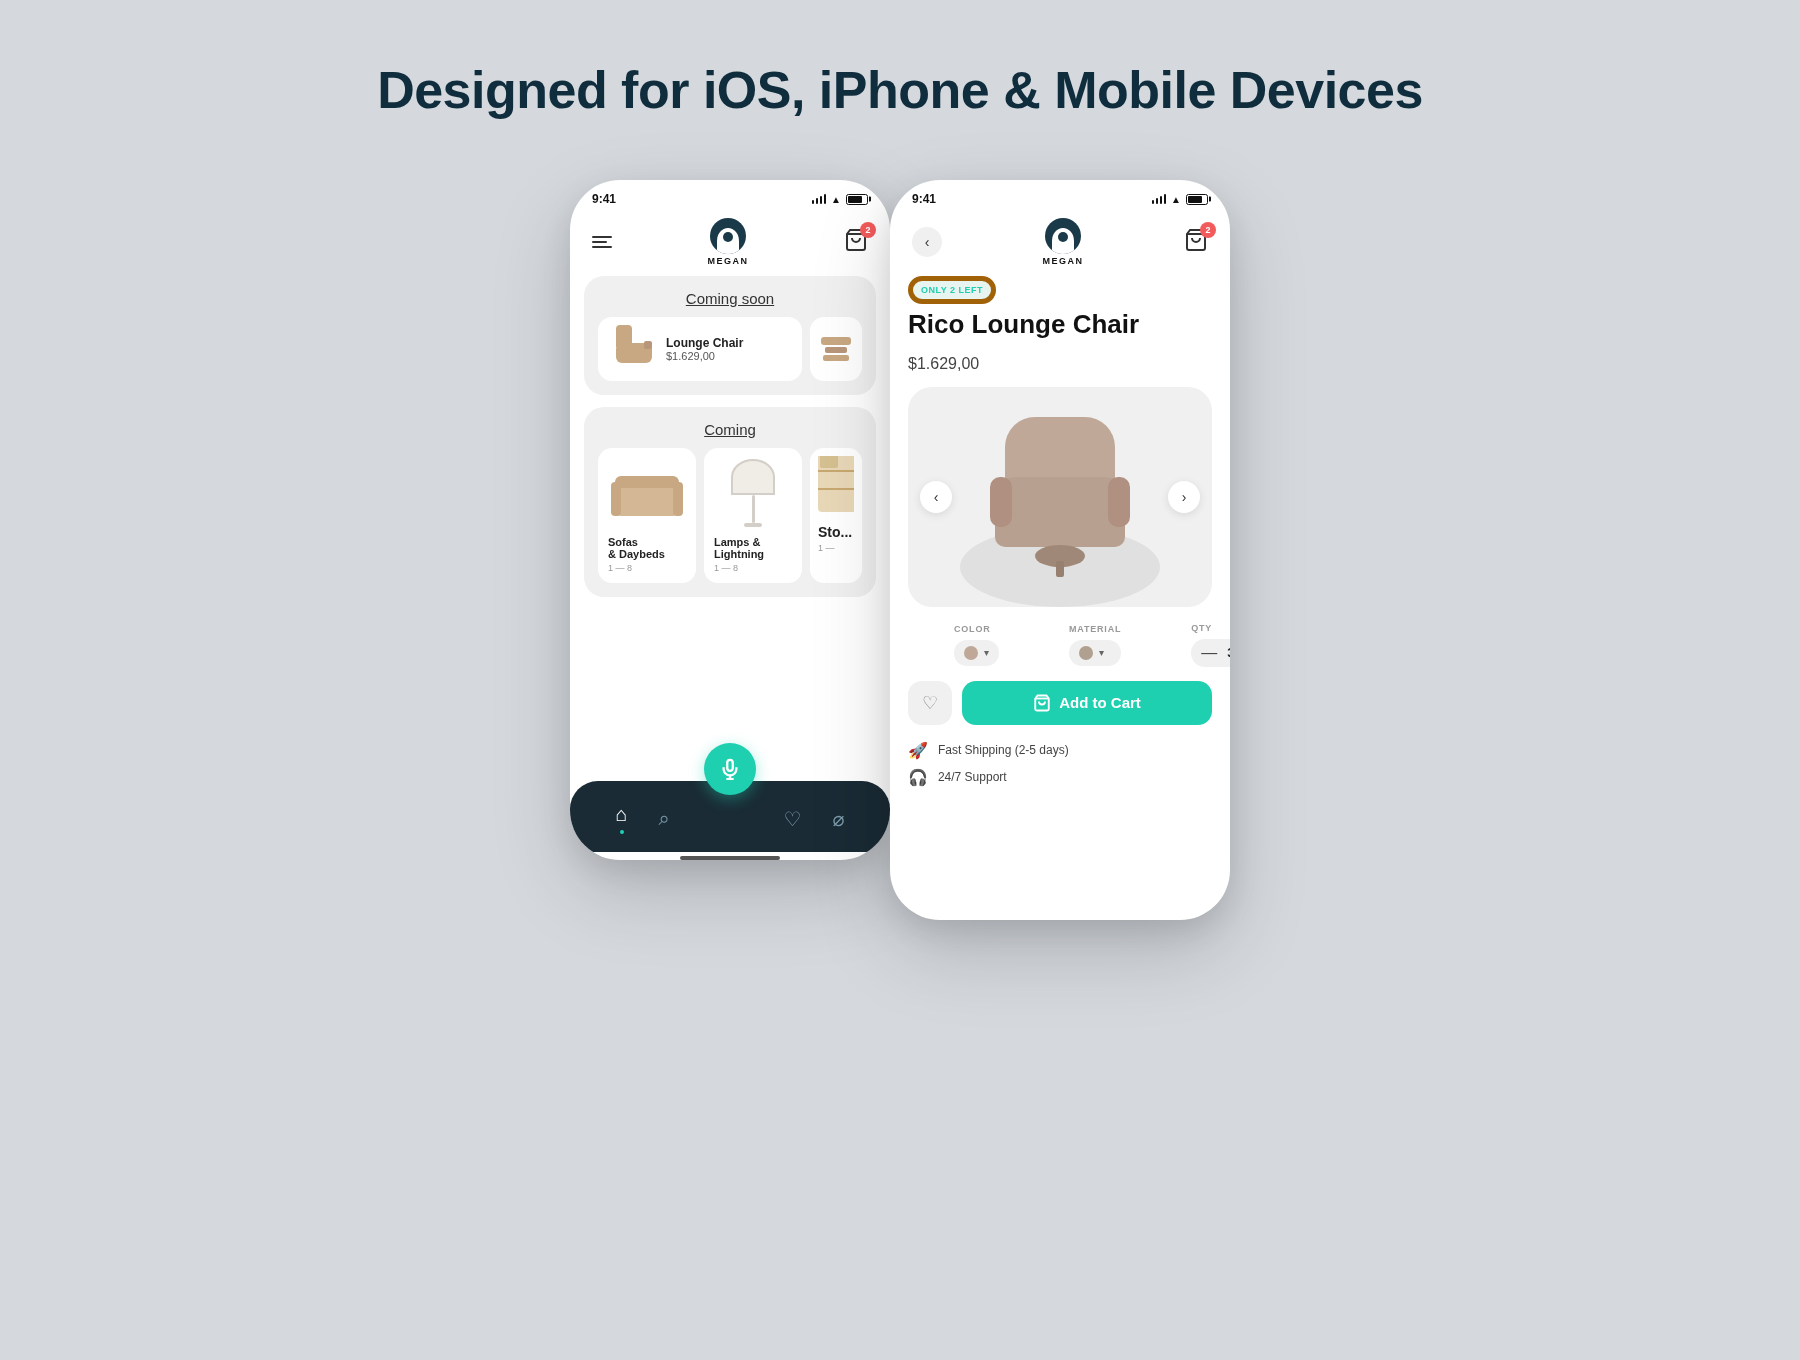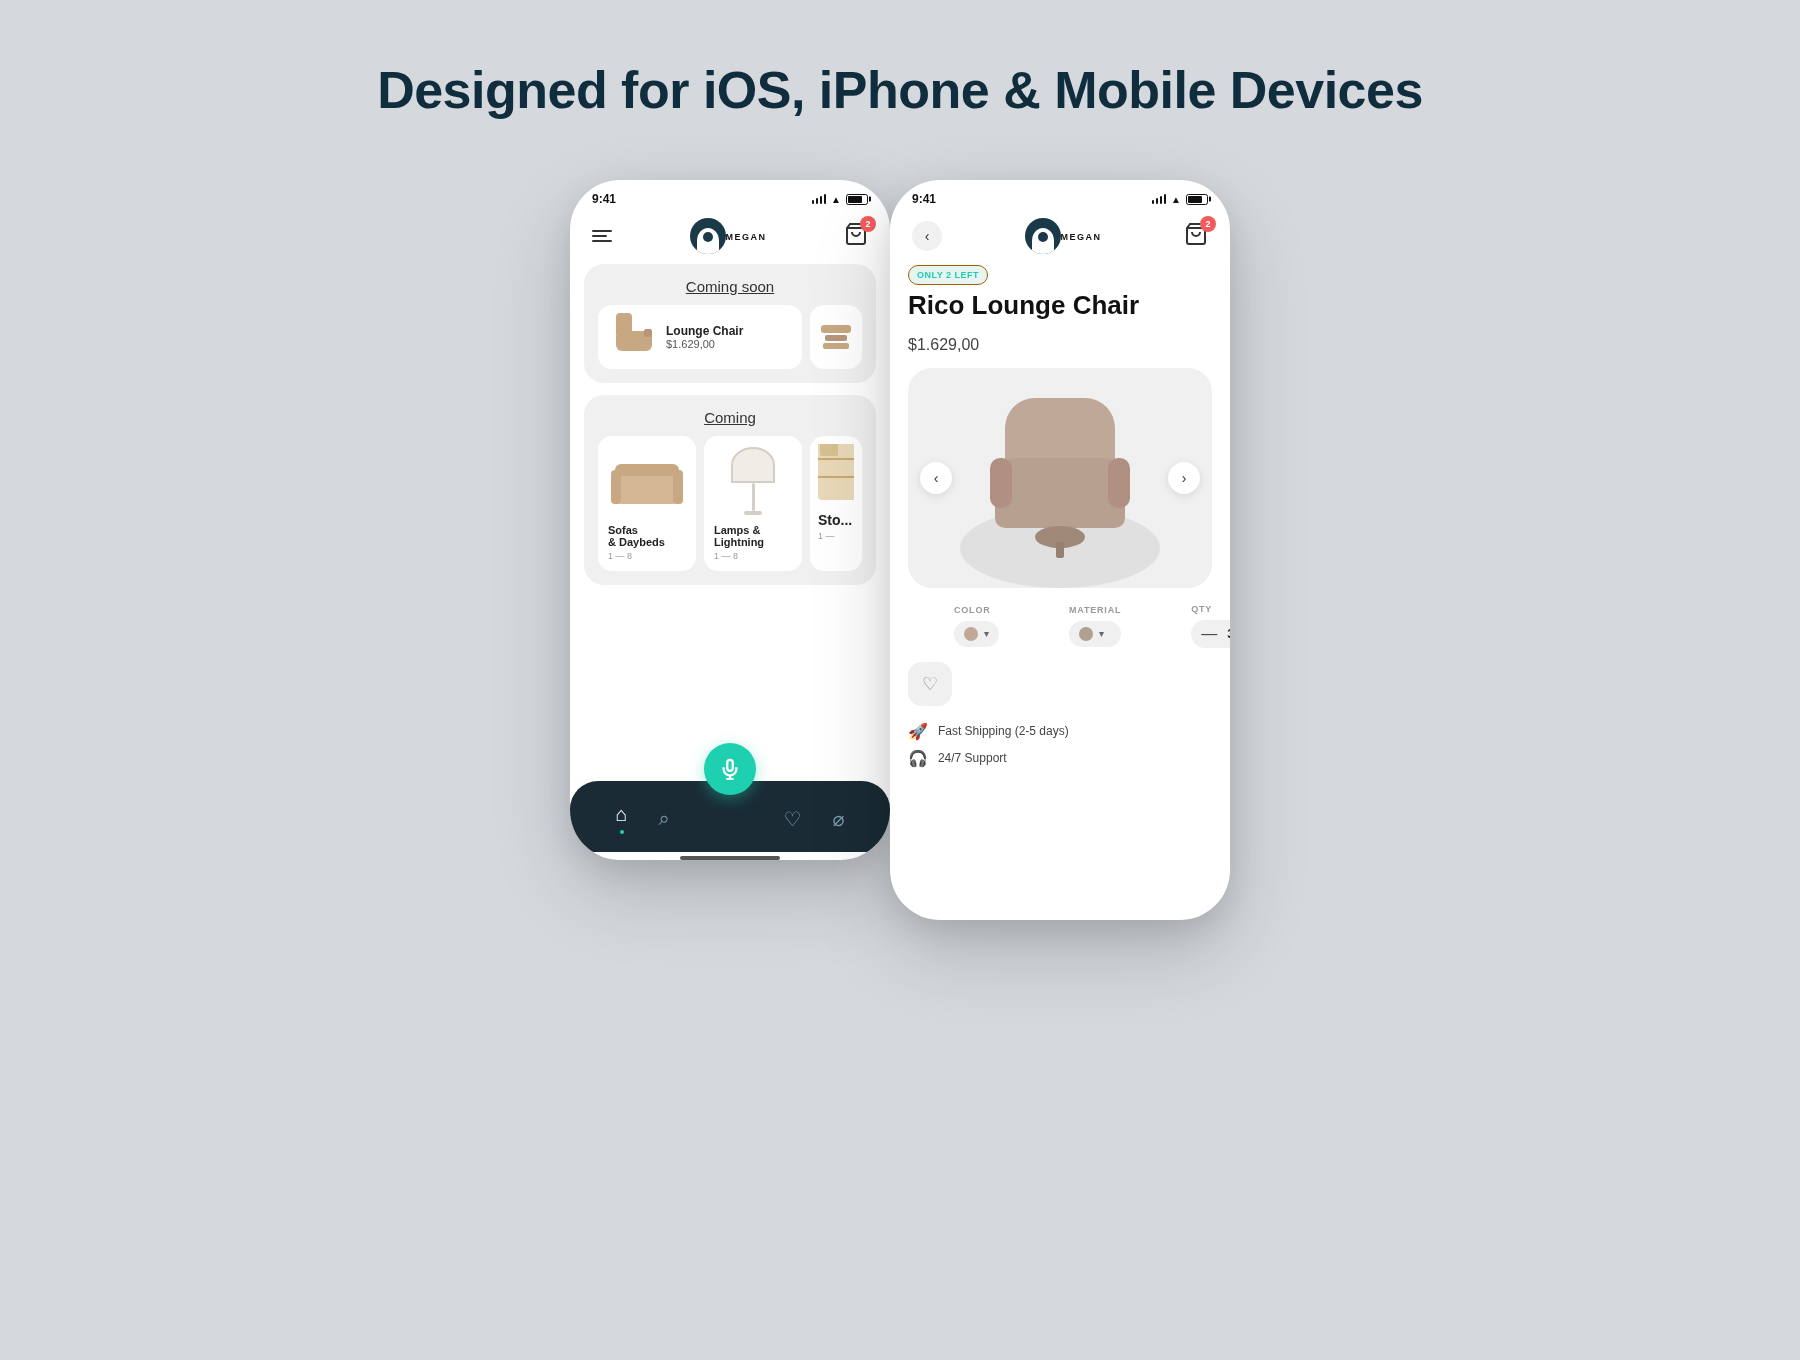--- a/index.html
+++ b/index.html
@@ -106,21 +106,21 @@
 
     
     .nav-bar {
       display: flex;
       justify-content: space-between;
       align-items: center;
       padding: 6px 22px 10px;
     }
     .nav-logo {
       display: flex;
-      flex-direction: row;
+      flex-direction: column;
       align-items: center;
     }
     .logo-circle {
       width: 36px;
       height: 36px;
       border-radius: 50%;
       background: #1a3a4a;
       display: flex;
       align-items: flex-end;
       justify-content: center;
@@ -506,21 +506,21 @@
     .availability-badge {
       display: inline-block;
       background: #e8f4f0;
       color: #1ecfb0;
       font-size: 9px;
       font-weight: 700;
       padding: 4px 8px;
       border-radius: 20px;
       letter-spacing: 0.5px;
       margin-bottom: 6px;
-      border: 1px solid #a16207;
+      border: 5px solid #a16207;
     }
     .product-title {
       font-size: 26px;
       font-weight: 700;
       color: #111;
       line-height: 1.1;
       margin-bottom: 16px;
     }
     .product-price-large {
       font-size: 16px;
@@ -979,20 +979,28 @@
             <span class="qty-btn">—</span>
             <span class="qty-value">3</span>
             <span class="qty-btn">+</span>
           </div>
         </div>
       </div>
 
       
       <div class="action-row">
         <div class="wishlist-btn">♡</div>
+        <div class="add-to-cart-btn">
+          <svg width="18" height="18" viewBox="0 0 24 24" fill="none" stroke="#fff" stroke-width="2.5">
+            <path d="M6 2L3 6v14a2 2 0 002 2h14a2 2 0 002-2V6l-3-4z"></path>
+            <line x1="3" y1="6" x2="21" y2="6"></line>
+            <path d="M16 10a4 4 0 01-8 0"></path>
+          </svg>
+          <span>Add to Cart</span>
+        </div>
       </div>
 
       
       <div class="info-items">
         <div class="info-item">
           <span class="info-icon">🚀</span>
           <span>Fast Shipping (2-5 days)</span>
         </div>
         <div class="info-item">
           <span class="info-icon">🎧</span>

